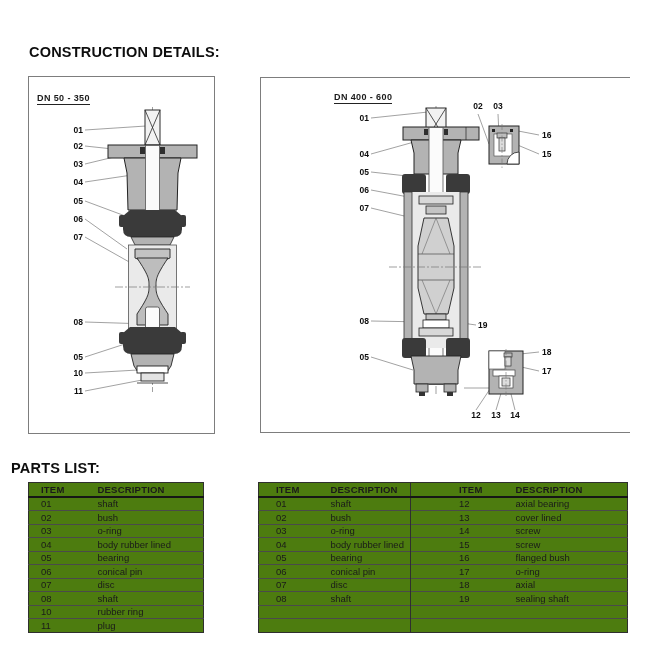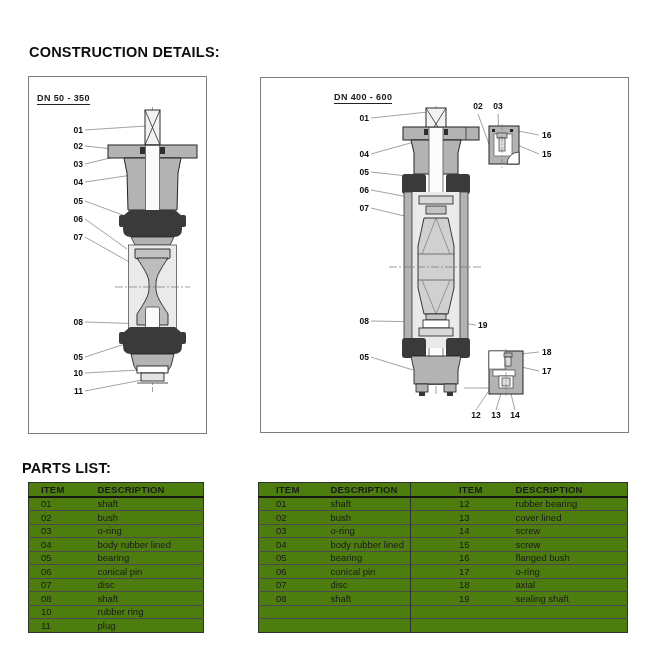--- a/index.html
+++ b/index.html
@@ -1,21 +1,21 @@
 <!DOCTYPE html>
 <html><head>
 <meta charset="utf-8">
 <style>
   html,body{margin:0;padding:0;background:#ffffff;}
   .page{position:relative;width:630px;height:650px;background:#fff;
         font-family:"Liberation Sans", sans-serif;color:#111;overflow:hidden;margin-top:14px;}
   .main-title{position:absolute;font-size:14.5px;font-weight:bold;letter-spacing:.2px;color:#0d0d0d;}
   #title1{left:29px;top:30px;}
-  #title2{left:22px;top:446px;}
-  .diagram-box{position:absolute;border:1px solid #7d7d7d;background:#fff;}
+  #title2{left:11px;top:446px;}
+  .diagram-box{position:absolute;border:1px solid #7d7d7d;background:#fff;padding-left:8px;}
   #diagLeft{left:28px;top:62px;width:177px;height:356px;}
   #diagRight{left:260px;top:63px;width:367px;height:354px;}
   .dn-label{position:absolute;font-size:9px;font-weight:bold;letter-spacing:.4px;
             border-bottom:1px solid #222;padding-bottom:1px;color:#1a1a1a;}
   #dnLeft{left:8px;top:16px;}
   #dnRight{left:73px;top:14px;}
   .callout{position:absolute;font-size:8.5px;font-weight:bold;color:#0d0d0d;width:18px;line-height:9px;}
   .ra{text-align:right;} .la{text-align:left;} .ca{text-align:center;}
   svg{position:absolute;left:0;top:0;}
   
@@ -312,21 +312,21 @@
         <tr class="hdr">
       <th class="c1">ITEM</th>
       <th class="c2">DESCRIPTION</th>
       <th class="c3">ITEM</th>
       <th class="c4">DESCRIPTION</th>
     </tr>
     <tr>
           <td class="c1">01</td>
           <td class="c2">shaft</td>
           <td class="c3">12</td>
-          <td class="c4">rubber bearing</td>
+          <td class="c4">axial bearing</td>
         </tr>
     <tr>
           <td class="c1">02</td>
           <td class="c2">bush</td>
           <td class="c3">13</td>
           <td class="c4">cover lined</td>
         </tr>
     <tr>
           <td class="c1">03</td>
           <td class="c2">o-ring</td>

